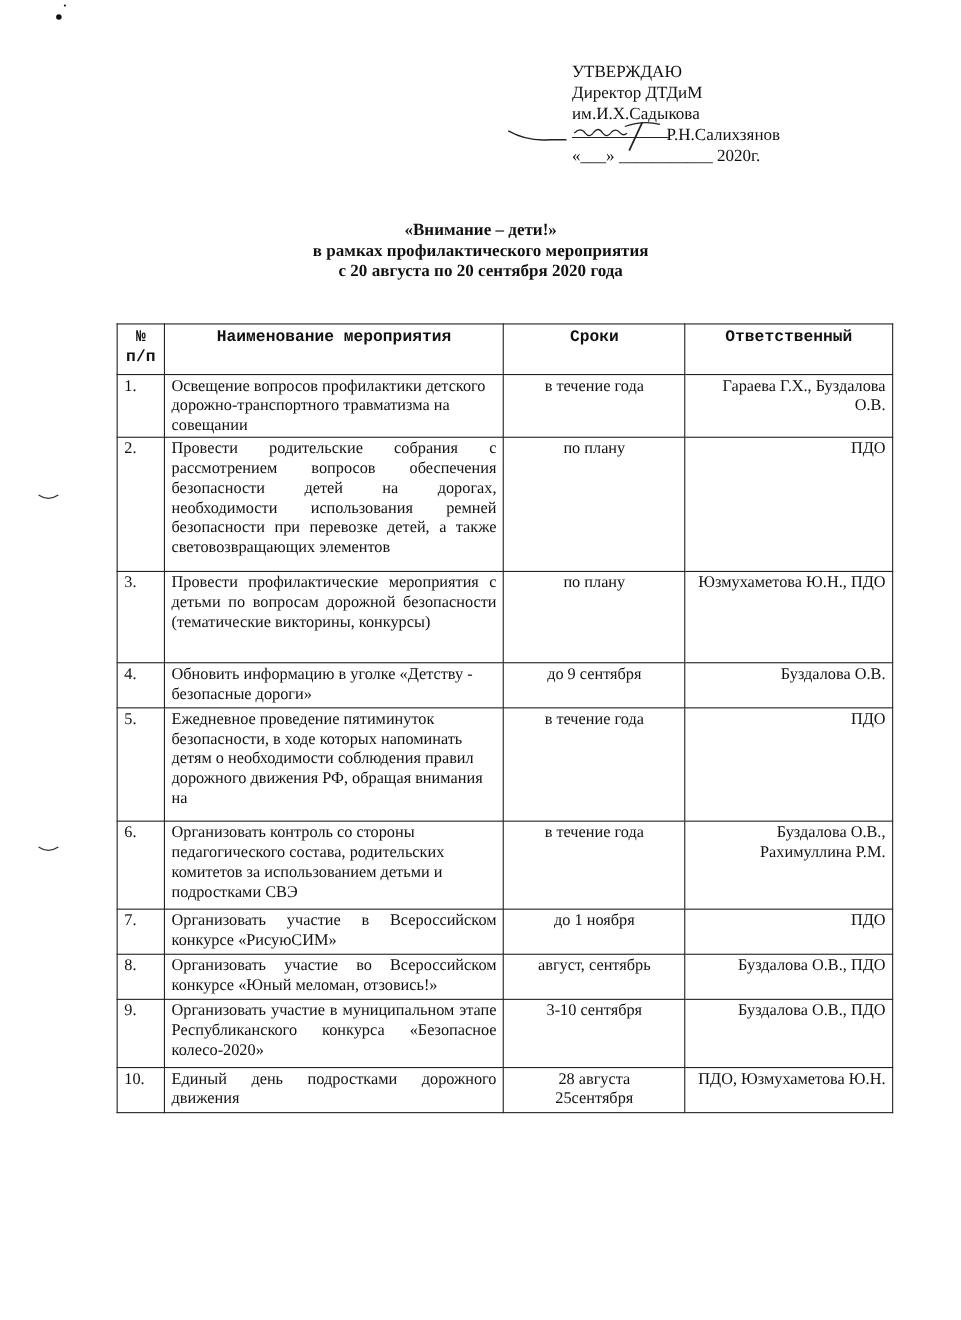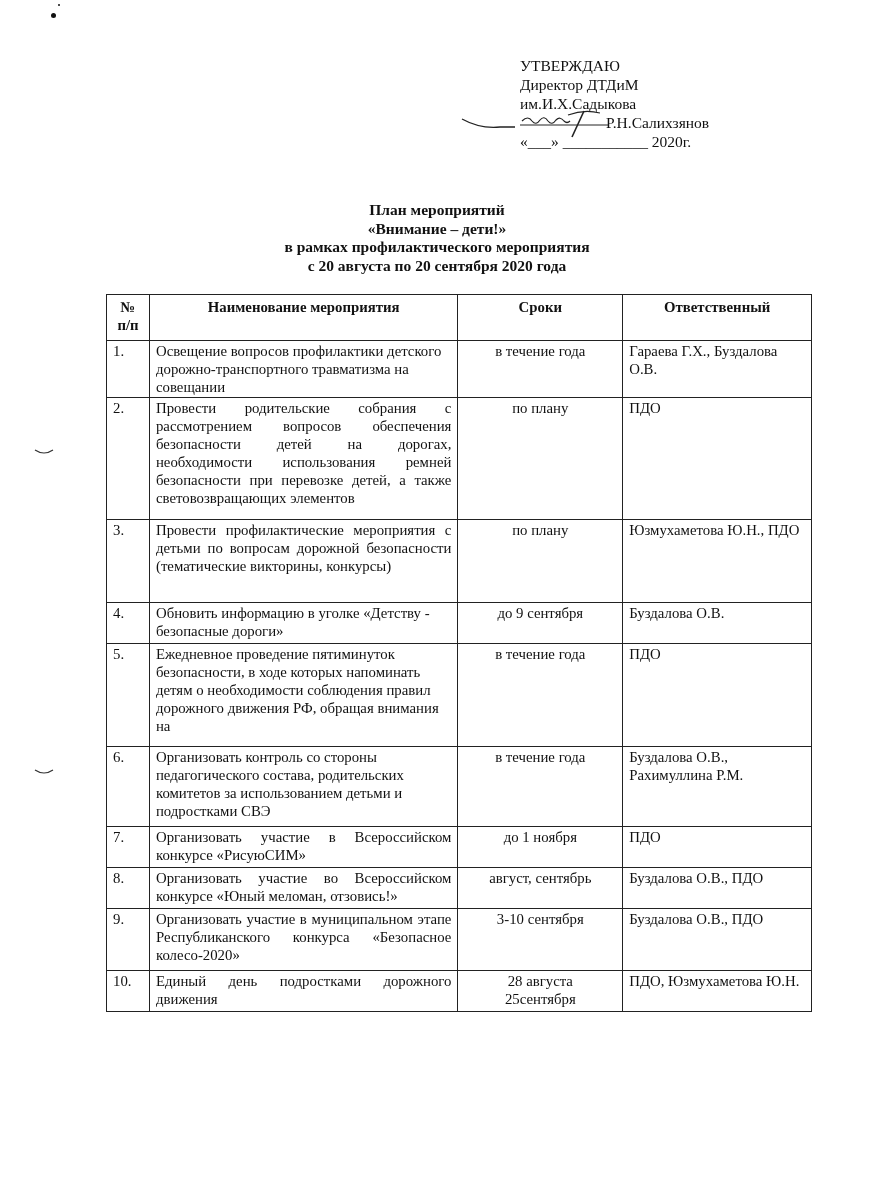--- a/index.html
+++ b/index.html
@@ -23,21 +23,21 @@
     border-collapse: collapse; font-size: 14.8px; line-height: 18px;
   }
   table.plan th, table.plan td {
     border: 1.3px solid #222; vertical-align: top; padding: 1px 6px 1px 6px;
   }
   table.plan th { font-weight: bold; text-align: center; padding-top: 3px; }
   .c-num { width: 30px; text-align: left; }
   th.c-num { text-align: center; }
   .c-name { width: 296px; }
   .c-term { width: 152px; text-align: center; }
-  .c-resp { width: 176px; text-align: left; }
+  .c-resp { width: 176px; text-align: right; }
   td.c-name.just { text-align: justify; text-align-last: left; }
   .clip { overflow: hidden; display: block; }
   .margin-mark { position: absolute; width: 20px; height: 8px; }
 </style>
 </head>
 <body>
 
 <div class="dot" style="left:51px;top:13px;width:5px;height:5px;"></div>
 <div class="dot" style="left:58px;top:4px;width:2px;height:2px;"></div>
 <svg class="margin-mark" style="left:34px;top:448px;" viewBox="0 0 20 8">
@@ -58,29 +58,28 @@
       <path d="M62 14 q6 -6 10 0 q4 5 8 -1 q4 -5 8 1 q4 5 8 -1 q4 -4 8 1 q3 3 6 0" stroke="#222" stroke-width="1.2" fill="none"></path>
       <path d="M124 4 L112 30" stroke="#222" stroke-width="1.6" fill="none"></path>
       <path d="M108 8 Q124 2 140 6" stroke="#222" stroke-width="1.1" fill="none"></path>
     </svg>
     <span style="padding-left:86px;">Р.Н.Салихзянов</span>
   </div>
   <div class="line">«___» ___________ 2020г.</div>
 </div>
 
 <div class="title">
-  <div>План мероприятий</div>
   <div>«Внимание – дети!»</div>
   <div>в рамках профилактического мероприятия</div>
   <div>с 20 августа по 20 сентября 2020 года</div>
 </div>
 
 <table class="plan">
   <thead>
-    <tr style="height:46px;">
+    <tr style="height:46px;font-family:Liberation Mono, monospace;">
       <th class="c-num">№ п/п</th>
       <th class="c-name">Наименование мероприятия</th>
       <th class="c-term">Сроки</th>
       <th class="c-resp">Ответственный</th>
     </tr>
   </thead>
   <tbody>
     <tr style="height:57px;">
       <td class="c-num">1.</td>
       <td class="c-name">Освещение вопросов профилактики детского дорожно-транспортного травматизма на совещании</td>

